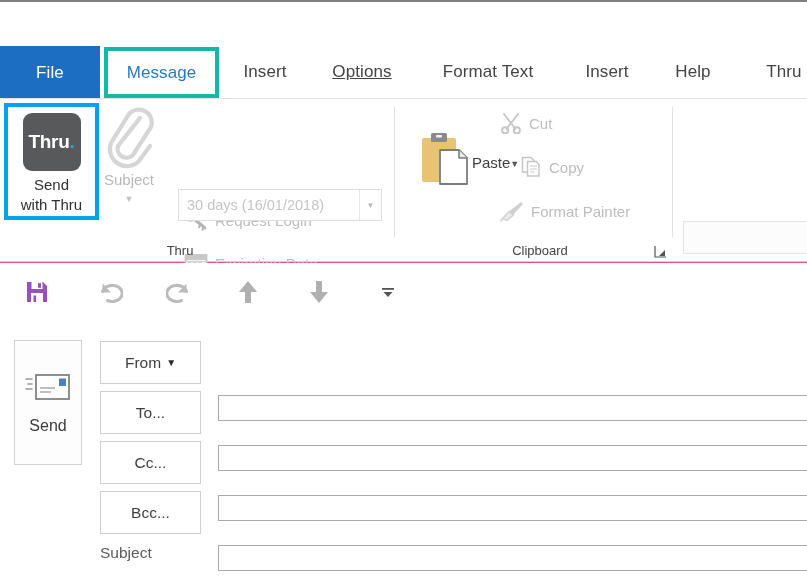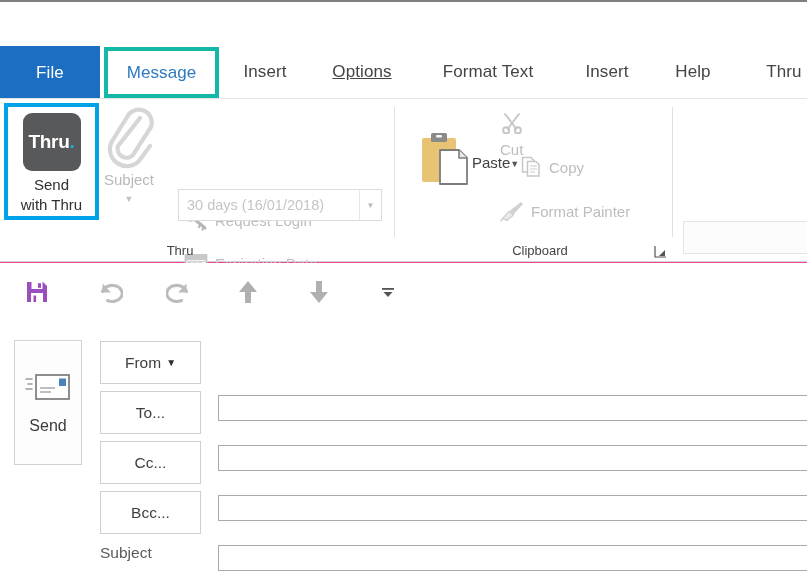--- a/index.html
+++ b/index.html
@@ -265,21 +265,21 @@
           <rect x="26" y="5" width="6" height="2.6" rx="1" fill="#f5f5f5"></rect>
           <path d="M30 20 L49 20 L57 28 L57 54 L30 54 Z" fill="#ffffff" stroke="#7d7d7d" stroke-width="1.8" stroke-linejoin="round"></path>
           <path d="M49 20 L49 28 L57 28" fill="#e9e9e9" stroke="#7d7d7d" stroke-width="1.6" stroke-linejoin="round"></path>
         </svg>
       </span>
       <div class="paste-divider"></div>
       <span class="paste-label">Paste</span>
       <span class="paste-caret">▼</span>
     </div>
 
-    <div class="cmd-row" style="left:500px; top:13px;flex-direction:column;">
+    <div class="cmd-row" style="left:500px; top:13px;">
       <span>
         <svg width="22" height="22" viewBox="0 0 22 22">
           <g stroke="#c6c6c6" stroke-width="1.9" fill="none" stroke-linecap="round">
             <path d="M4 2 L15.5 17"></path>
               <path d="M18 2 L6.5 17"></path>
           </g>
           <circle cx="5.2" cy="18.3" r="3.1" fill="none" stroke="#c6c6c6" stroke-width="1.9"></circle>
           <circle cx="16.8" cy="18.3" r="3.1" fill="none" stroke="#c6c6c6" stroke-width="1.9"></circle>
         </svg>
       </span>

